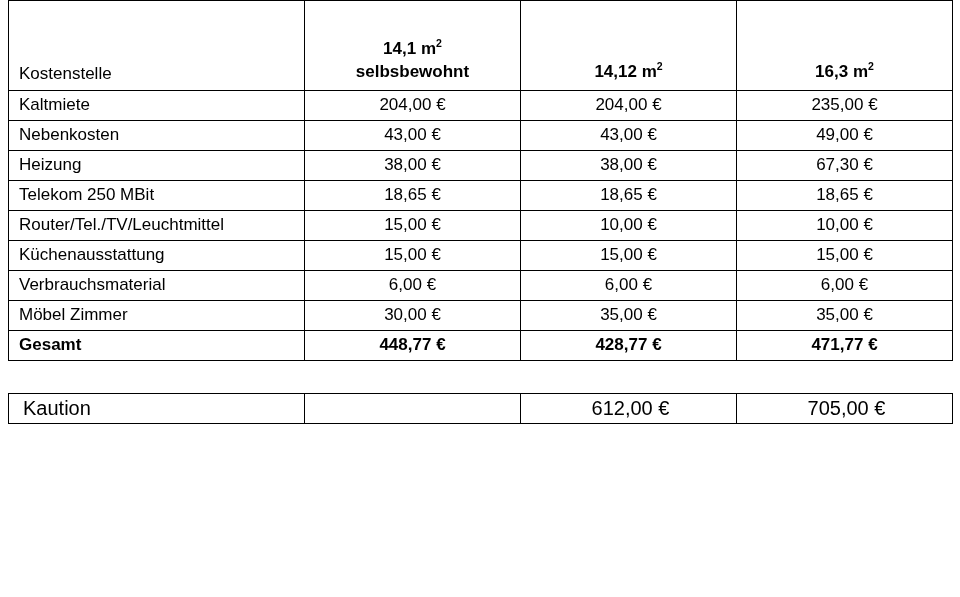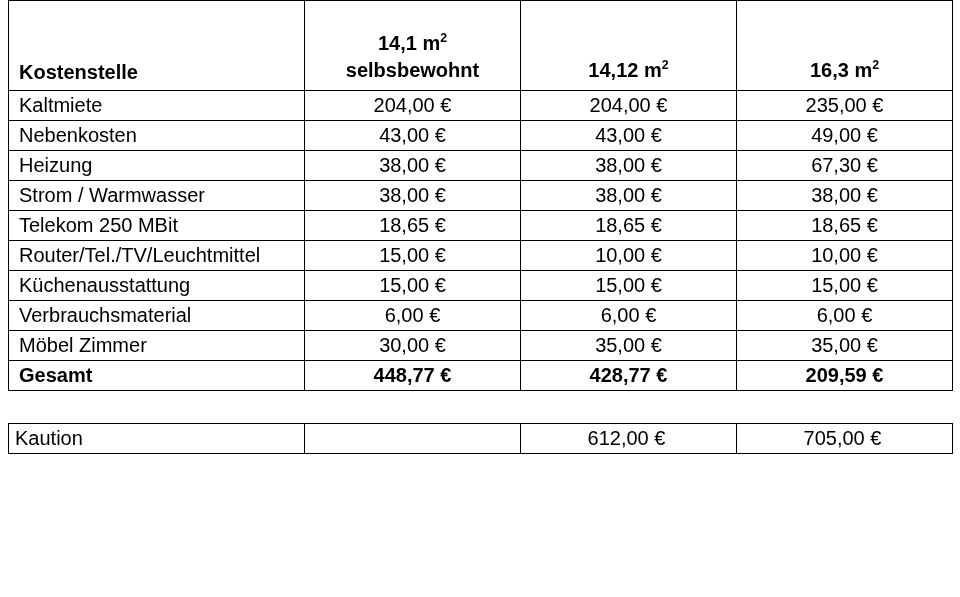--- a/index.html
+++ b/index.html
@@ -25,21 +25,21 @@
     border-collapse: collapse;
     table-layout: fixed;
     width: 944px;
     margin: 0 0 0 8px;
   }
   table.cost-table col.c-label { width: 296px; }
   table.cost-table col.c-val   { width: 216px; }
 
   table.cost-table td, table.cost-table th {
     border: 1px solid #000000;
-    font-size: 20px;
+    font-size: 17px;
     font-weight: normal;
     padding: 2px 10px 3px 10px;
     height: 30px;
     box-sizing: border-box;
     vertical-align: middle;
     background: #ffffff;
     margin-left: 40px;
   }
   .label-cell {
     text-align: left;
@@ -52,21 +52,21 @@
   }
   
   tr.header-row td {
     height: 90px;
     vertical-align: bottom;
     font-weight: bold;
     text-align: center;
     padding-bottom: 6px;
   }
   tr.header-row td.label-cell {
-    font-weight: bold;
+    font-weight: normal;
     text-align: left;
     vertical-align: bottom;
   }
   .hdr-line1 { display: block; line-height: 1.35; }
   .hdr-line2 { display: block; line-height: 1.35; }
   sup {
     font-size: 0.62em;
     vertical-align: super;
     line-height: 0;
   }
@@ -80,21 +80,21 @@
     border-collapse: collapse;
     table-layout: fixed;
     width: 944px;
     margin: 0 0 0 8px;
   }
   table.deposit-table col.c-label { width: 296px; }
   table.deposit-table col.c-val   { width: 216px; }
   table.deposit-table td {
     border: 1px solid #000000;
     font-size: 20px;
-    padding: 2px 10px 3px 6px;
+    padding: 2px 10px 3px 14px;
     height: 30px;
     box-sizing: border-box;
     vertical-align: middle;
     background: #ffffff;
   }
 </style>
 </head>
 <body>
 
 <div class="sheet">
@@ -133,26 +133,20 @@
         <td class="value-cell">43,00 €</td>
         <td class="value-cell">49,00 €</td>
       </tr>
       <tr>
         <td class="label-cell">Heizung</td>
         <td class="value-cell">38,00 €</td>
         <td class="value-cell">38,00 €</td>
         <td class="value-cell">67,30 €</td>
       </tr>
       <tr>
-        <td class="label-cell">Strom / Warmwasser</td>
-        <td class="value-cell">38,00 €</td>
-        <td class="value-cell">38,00 €</td>
-        <td class="value-cell">38,00 €</td>
-      </tr>
-      <tr>
         <td class="label-cell">Telekom 250 MBit</td>
         <td class="value-cell">18,65 €</td>
         <td class="value-cell">18,65 €</td>
         <td class="value-cell">18,65 €</td>
       </tr>
       <tr>
         <td class="label-cell">Router/Tel./TV/Leuchtmittel</td>
         <td class="value-cell">15,00 €</td>
         <td class="value-cell">10,00 €</td>
         <td class="value-cell">10,00 €</td>
@@ -173,21 +167,21 @@
         <td class="label-cell">Möbel Zimmer</td>
         <td class="value-cell">30,00 €</td>
         <td class="value-cell">35,00 €</td>
         <td class="value-cell">35,00 €</td>
       </tr>
 
       <tr class="total-row">
         <td class="label-cell">Gesamt</td>
         <td class="value-cell">448,77 €</td>
         <td class="value-cell">428,77 €</td>
-        <td class="value-cell">209,59 €</td>
+        <td class="value-cell">471,77 €</td>
       </tr>
     </tbody>
   </table>
 
   <div class="spacer"></div>
 
   <table class="deposit-table">
     <colgroup>
       <col class="c-label">
       <col class="c-val">

